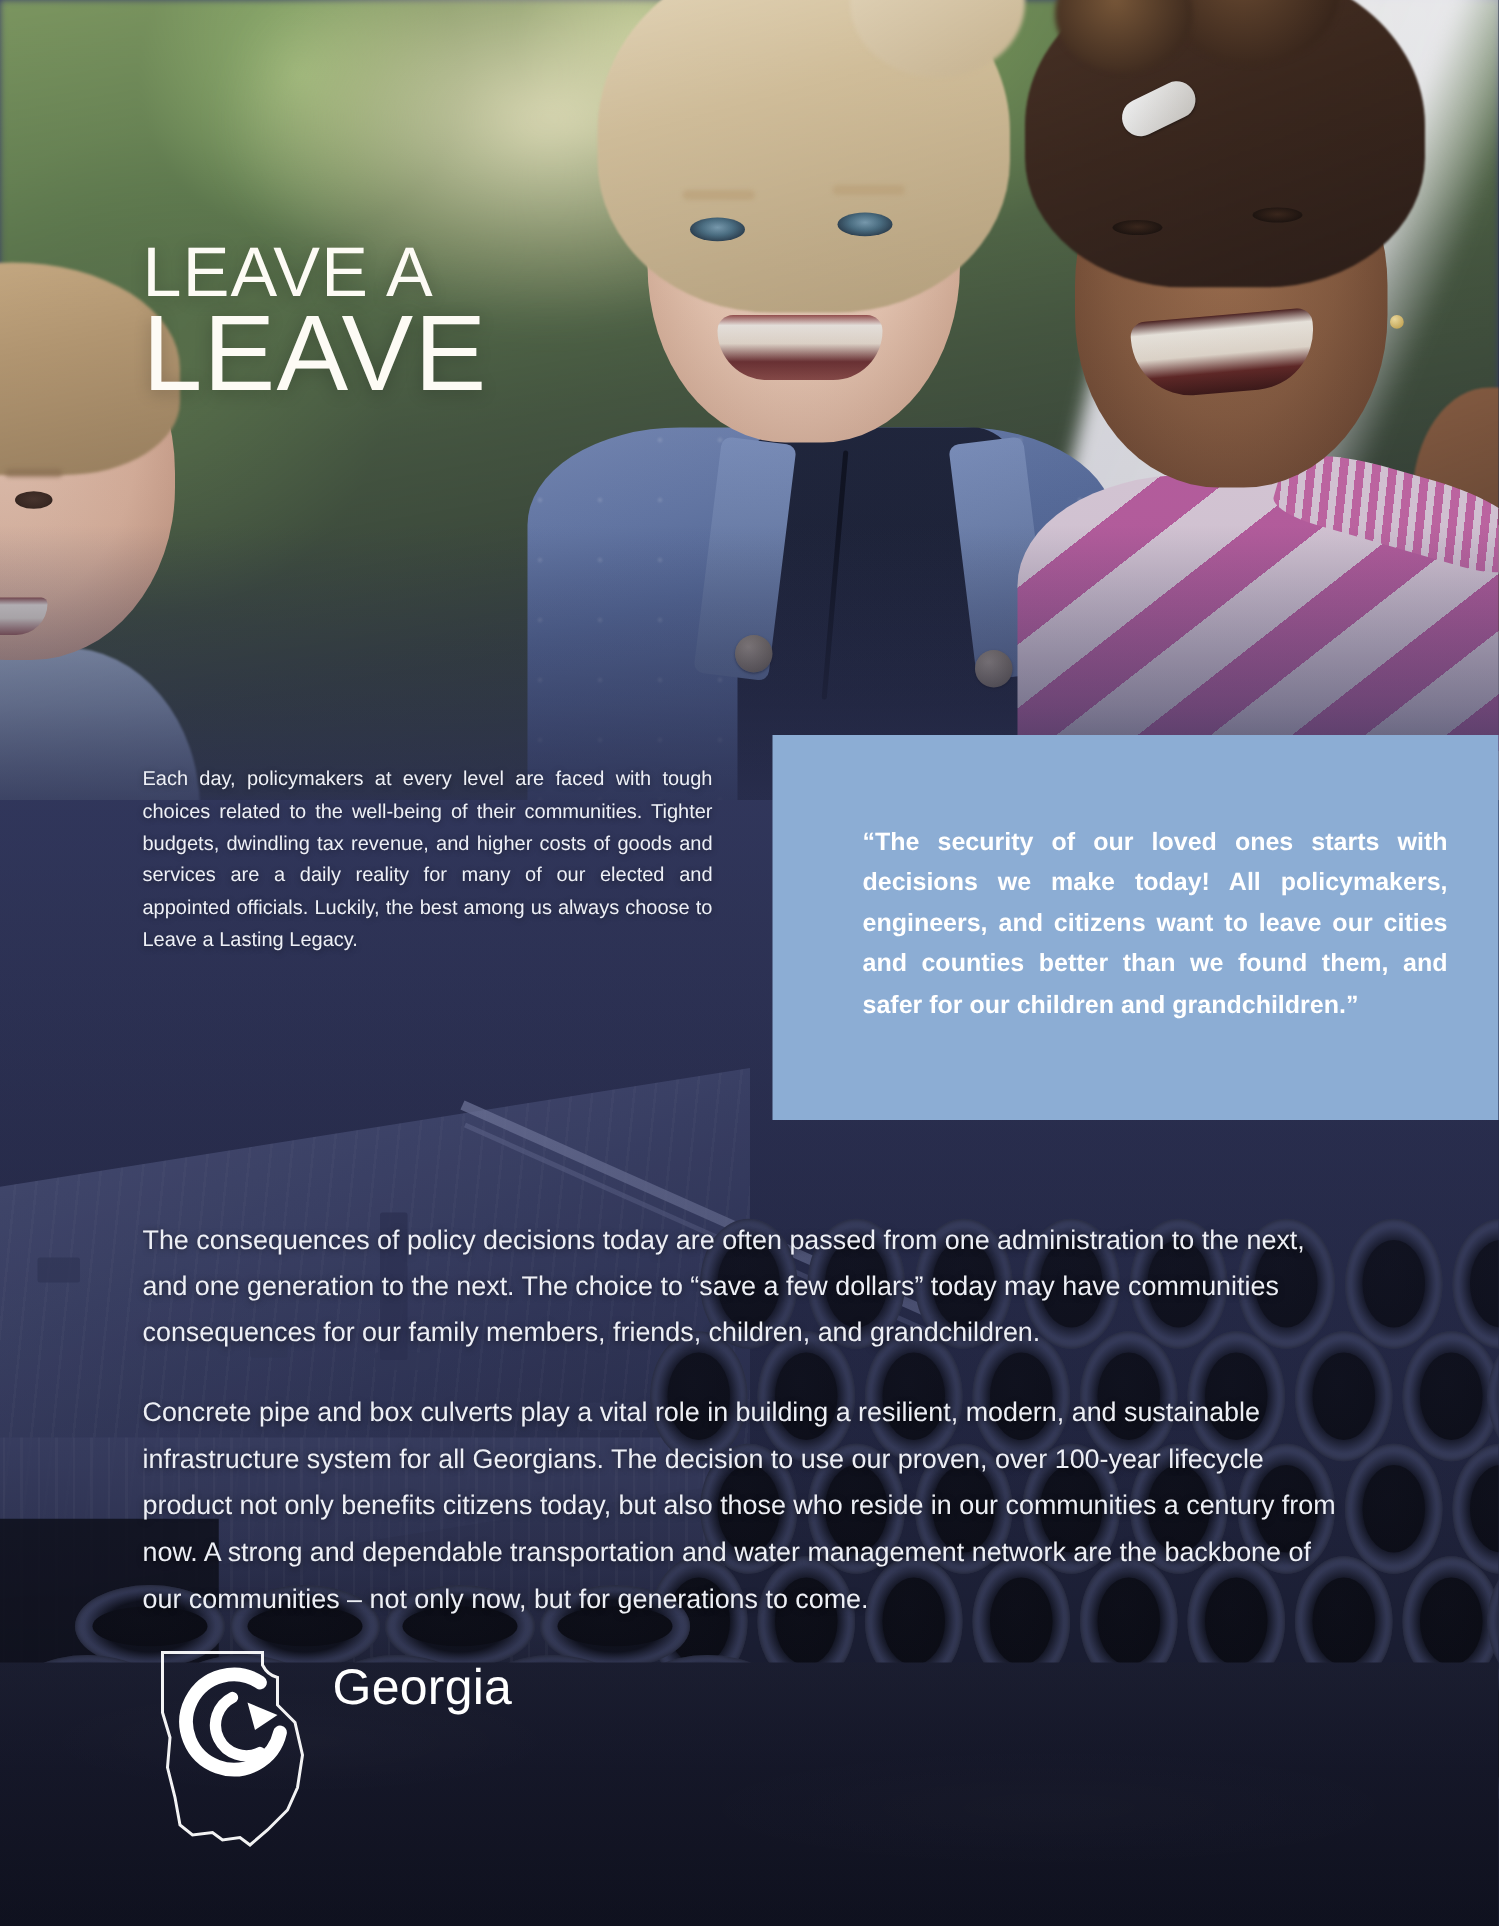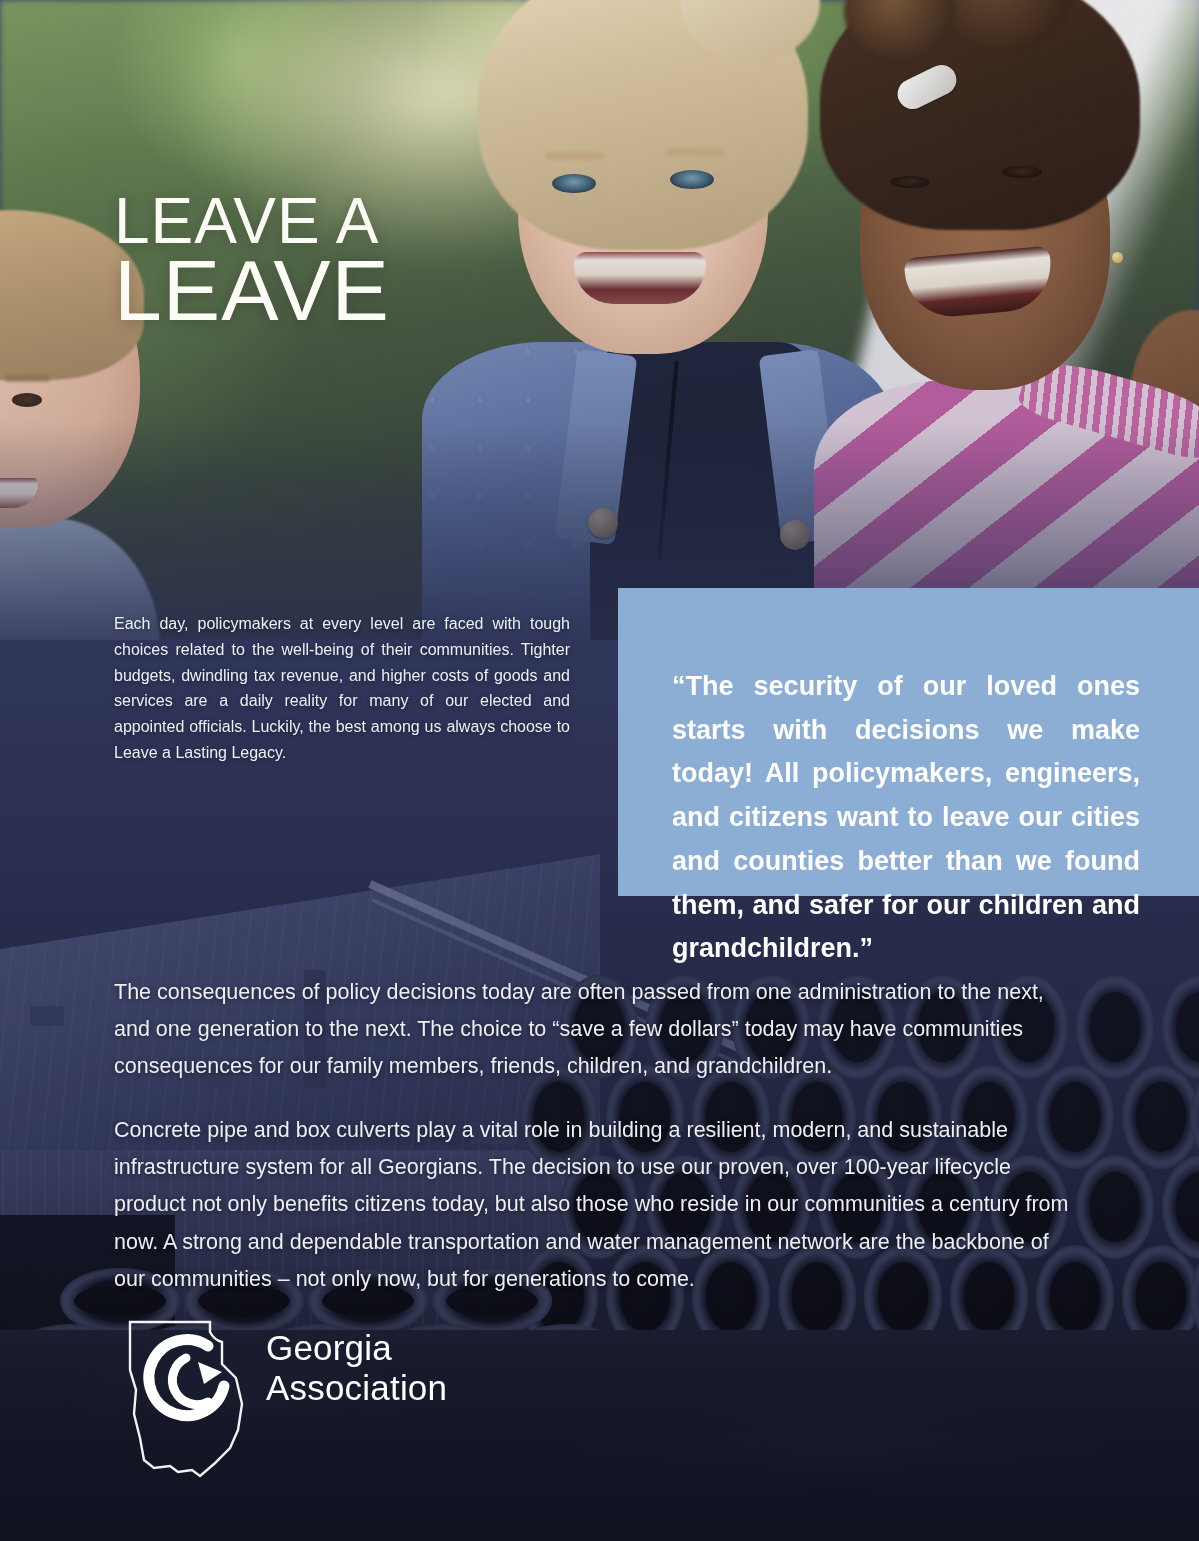--- a/index.html
+++ b/index.html
@@ -405,21 +405,21 @@
   .headline {
     position: absolute;
     left: 114px; top: 192px;
     color: #fdfbf5;
     letter-spacing: .5px;
     line-height: .92;
     text-shadow: 0 2px 14px rgba(0,0,0,.22);
   }
   .hl-line1 {
     display: block;
-    font-size: 64px;
+    font-size: 56px;
     font-weight: 300;
     letter-spacing: 1px;
   }
   .hl-line2 {
     display: block;
     font-size: 98px;
     font-weight: 700;
     font-style: italic;
     letter-spacing: -1px;
     margin: 6px 0 2px 0;
@@ -444,24 +444,24 @@
   }
 
   .quote-box {
     position: absolute;
     left: 618px; top: 588px;
     width: 581px; height: 308px;
     background: #8cadd4;
   }
   .quote-text {
     position: absolute;
-    left: 54px; top: 50px;
+    left: 72px; top: 50px;
     width: 468px;
     color: #ffffff;
-    font-size: 27px;
+    font-size: 20px;
     font-weight: 700;
     line-height: 1.62;
     text-align: justify;
   }
 
   .body-para {
     position: absolute;
     left: 114px;
     width: 964px;
     color: #edeff5;
@@ -478,21 +478,21 @@
     position: absolute;
     left: 118px; top: 1318px;
     width: 420px; height: 170px;
   }
   .logo-words {
     position: absolute;
     left: 148px; top: 12px;
     color: #ffffff;
     line-height: 1.0;
   }
-  .logo-l1 { display: block; font-size: 35px; font-weight: 300; letter-spacing: .2px; }
+  .logo-l1 { display: block; font-size: 40px; font-weight: 300; letter-spacing: .2px; }
   .logo-l2 { display: block; font-size: 39px; font-weight: 700; letter-spacing: -.2px; margin-top: 5px; }
   .logo-l3 { display: block; font-size: 35px; font-weight: 300; letter-spacing: .2px; margin-top: 5px; }
 </style>
 </head>
 <body>
 
 <div class="page">
 
   <div class="photo-bottom">
     <div class="shed">
@@ -664,18 +664,17 @@
         <path d="M12 4 L92 4 L92 14 Q96 22 104 24 L104 46 L118 60 L124 86 L120 112 L112 130 L96 146 L82 158 L74 152 L60 154 L52 148 L36 150 L26 142 L22 120 L16 96 L18 72 L12 52 Z" fill="none" stroke="#ffffff" stroke-width="2.4" opacity="0.95"></path>
 
         <g transform="translate(72,62)">
           <path d="M 18 -34 A 38 38 0 1 0 34 6" fill="none" stroke="#ffffff" stroke-width="11" stroke-linecap="round"></path>
           <path d="M -4 -22 A 24 24 0 1 0 18 22" fill="none" stroke="#ffffff" stroke-width="9" stroke-linecap="round"></path>
           <path d="M 8 -18 L 32 -8 L 14 4 Z" fill="#ffffff"></path>
         </g>
       </svg>
       <div class="logo-words">
         <span class="logo-l1">Georgia</span>
-        <span class="logo-l3">Association</span>
       </div>
     </div>
 
   </div>
 </div>
 
 </body></html>

